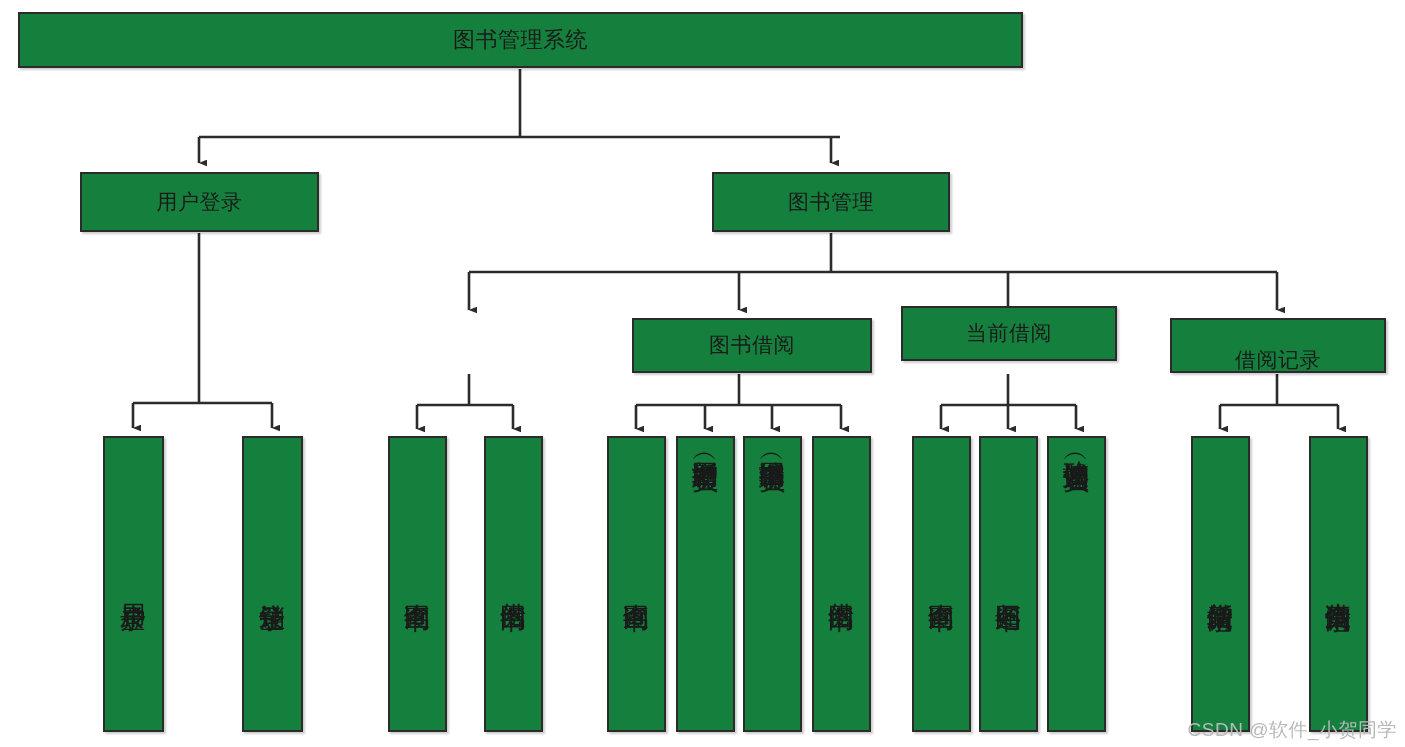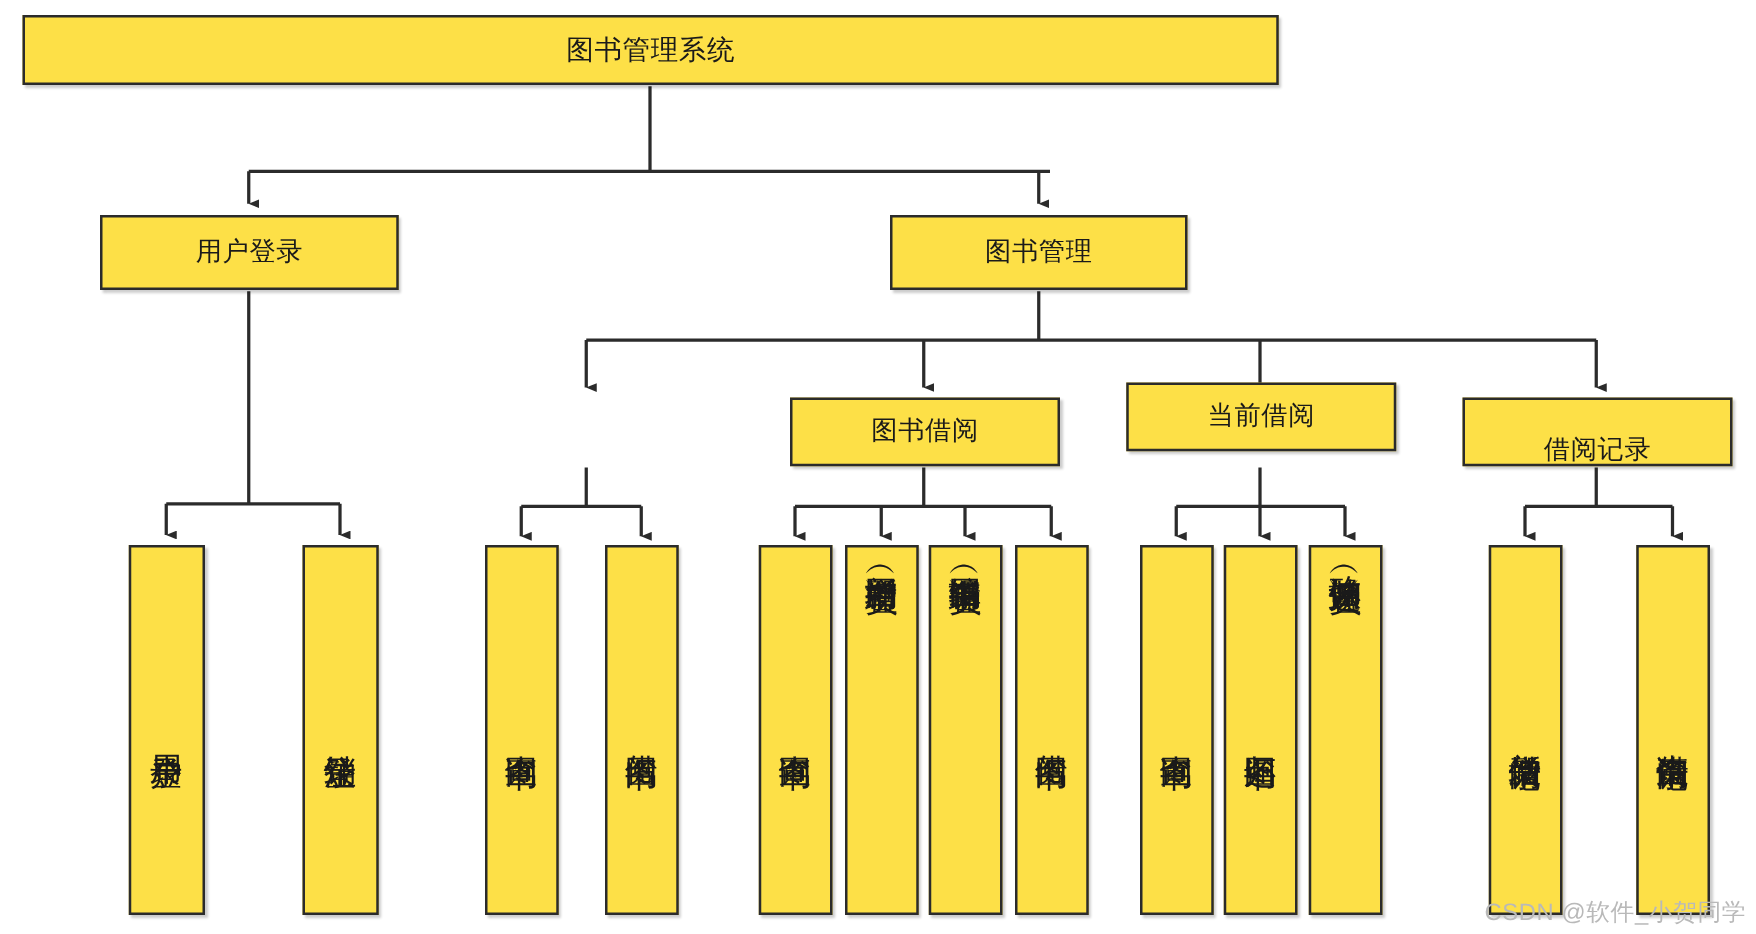--- a/index.html
+++ b/index.html
@@ -21,21 +21,21 @@
     position: absolute;
     left: 0;
     top: 0;
     width: 1405px;
     height: 747px;
     display: block;
   }
   .node-box {
     position: absolute;
     box-sizing: border-box;
-    background: #fde047;
+    background: #15803d;
     border: 2.5px solid #2b2b2b;
     box-shadow: 2px 2px 2px rgba(0,0,0,0.20);
     display: flex;
     align-items: center;
     justify-content: center;
     color: #1a1a1a;
   }
   .node-label {
     display: block;
     text-align: center;
@@ -137,21 +137,21 @@
     <span class="node-label">图书管理系统</span>
   </div>
 
   <div class="node-box horiz" style="left:80px; top:172px; width:239px; height:60px;">
     <span class="node-label">用户登录</span>
   </div>
   <div class="node-box horiz" style="left:712px; top:172px; width:238px; height:60px;">
     <span class="node-label">图书管理</span>
   </div>
 
-  <div class="node-box horiz" style="left:632px; top:318px; width:216px; height:55px;">
+  <div class="node-box horiz" style="left:632px; top:318px; width:240px; height:55px;">
     <span class="node-label">图书借阅</span>
   </div>
   <div class="node-box horiz" style="left:901px; top:306px; width:216px; height:55px;">
     <span class="node-label">当前借阅</span>
   </div>
   <div class="node-box horiz" style="left:1170px; top:318px; width:216px; height:55px;align-items:flex-end;">
     <span class="node-label">借阅记录</span>
   </div>
 
   <div class="node-box vert centered" style="left:103px; top:436px; width:61px; height:296px;">

